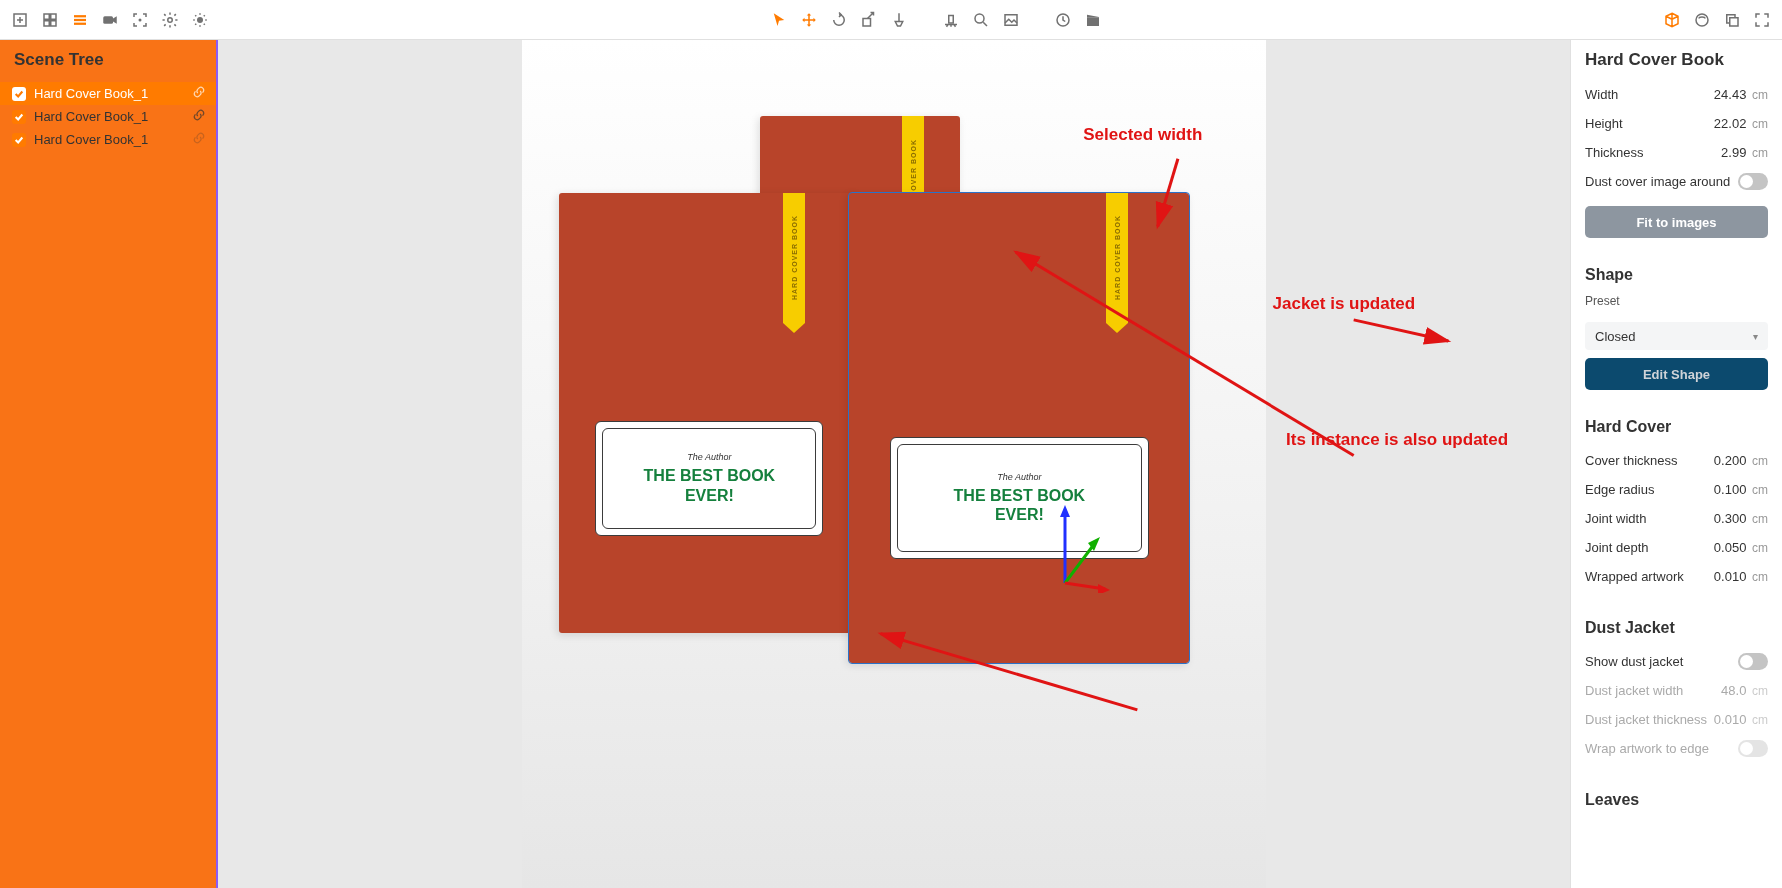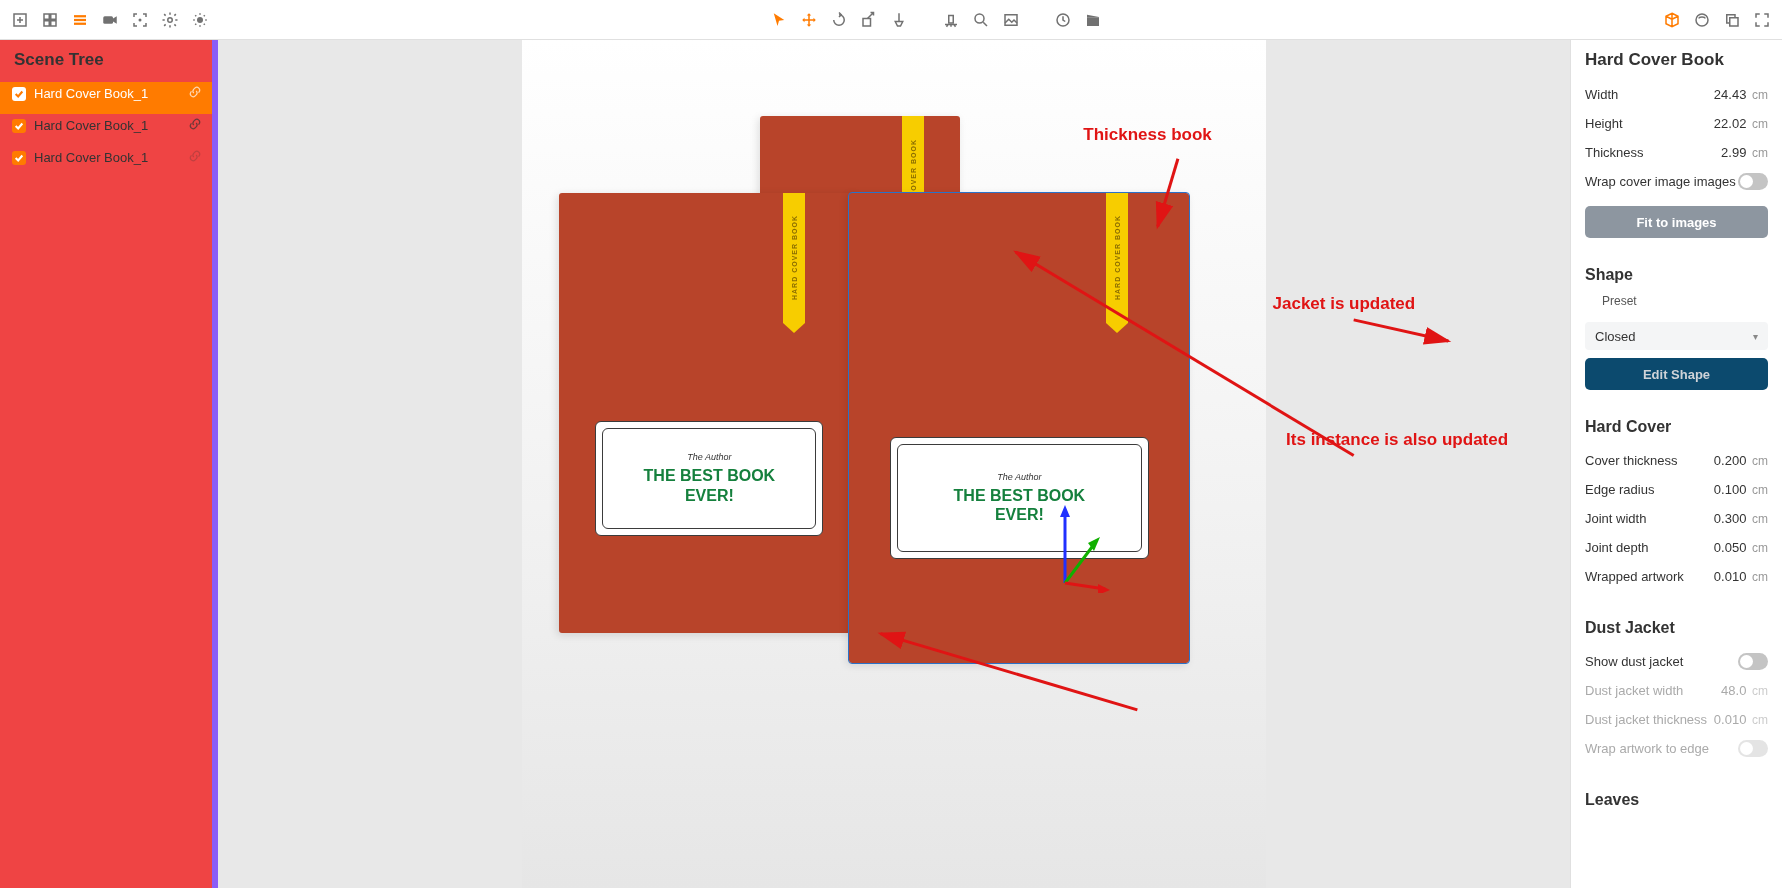--- a/index.html
+++ b/index.html
@@ -5,24 +5,24 @@
 * { margin:0; padding:0; box-sizing:border-box; }
 body { font-family: -apple-system, BlinkMacSystemFont, "Segoe UI", Helvetica, Arial, sans-serif; font-size:13px; color:#333; background:#fff; overflow:hidden; }
 .app { width:1782px; height:888px; display:flex; flex-direction:column; }
 .toolbar { height:40px; border-bottom:1px solid #e0e0e0; display:flex; align-items:center; padding:0 6px; }
 .toolbar .group { display:flex; gap:2px; }
 .toolbar .spacer { flex:1; }
 .tb-btn { width:28px; height:28px; display:flex; align-items:center; justify-content:center; border:none; background:transparent; cursor:pointer; color:#717171; border-radius:3px; }
 .tb-btn.active { color:#ff7b00; }
 .tb-btn svg { width:18px; height:18px; }
 .main { flex:1; display:flex; min-height:0; }
-.left-panel { width:218px; border-right:6px solid #8b5cf6; display:flex; flex-direction:column; background:#ef4444; }
+.left-panel { width:218px; border-right:2px solid #8b5cf6; display:flex; flex-direction:column; background:#f97316; }
 .left-panel h2 { font-size:17px; font-weight:700; padding:10px 14px 8px; }
 .tree { padding:4px 0; }
-.tree-item { display:flex; align-items:center; padding:3px 10px 12px 12px; cursor:pointer; gap:8px; font-size:13px; }
+.tree-item { display:flex; align-items:center; padding:3px 10px 3px 12px; cursor:pointer; gap:8px; font-size:13px; }
 .tree-item.selected { background:#ff7b00; color:#fff; }
 .tree-check { width:14px; height:14px; border-radius:3px; background:#ff7b00; display:flex; align-items:center; justify-content:center; flex-shrink:0; }
 .tree-item.selected .tree-check { background:#fff; }
 .tree-check svg { width:10px; height:10px; }
 .tree-check svg path { stroke:#fff; stroke-width:2.5; fill:none; }
 .tree-item.selected .tree-check svg path { stroke:#ff7b00; }
 .tree-label { flex:1; }
 .tree-link { opacity:0.7; }
 .tree-link svg { width:14px; height:14px; }
 .viewport { flex:1; position:relative; background:#e8e8e8; overflow:hidden; }
@@ -57,21 +57,21 @@
 .prop-val { font-weight:400; color:inherit; }
 .prop-unit { color:#999; font-size:12px; margin-left:2px;margin-top:20px; }
 .prop-row.disabled .prop-unit { color:#ccc; }
 .toggle { width:30px; height:17px; background:#c4c4c4; border-radius:9px; position:relative; cursor:pointer; }
 .toggle::after { content:''; position:absolute; width:13px; height:13px; background:#fff; border-radius:50%; top:2px; left:2px; }
 .toggle.disabled { opacity:0.45; }
 .btn-fit { width:100%; height:32px; background:#8d96a0; color:#fff; border:none; border-radius:5px; font-size:13px; font-weight:600; cursor:pointer; margin-top:10px; }
 .btn-edit { width:100%; height:32px; background:#0c4a6e; color:#cfd3d8; border:none; border-radius:5px; font-size:13px; font-weight:600; cursor:default; margin-top:8px; }
 .select { width:100%; height:28px; background:#f4f5f6; border:none; border-radius:4px; padding:0 10px; font-size:13px; display:flex; align-items:center; justify-content:space-between; cursor:pointer; margin-top:14px; }
 .select .chev { font-size:10px; color:#888; }
-.preset-label { font-size:12px; color:#555; margin-top:6px;margin-left:17px; }
+.preset-label { font-size:12px; color:#555; margin-top:6px; }
 </style>
 </head>
 <body>
 
 <div class="app">
 
   <div class="toolbar">
     <div class="group">
       <button class="tb-btn">
           <svg viewBox="0 0 24 24">
@@ -304,42 +304,42 @@
         <defs>
             <marker id="ah" markerWidth="10" markerHeight="10" refX="8" refY="3" orient="auto">
               <path d="M0,0 L9,3 L0,6 Z" fill="#e01414"></path>
             </marker>
           </defs>
         <line x1="71%" y1="14%" x2="69.5%" y2="22%" stroke="#e01414" stroke-width="3" marker-end="url(#ah)"></line>
         <line x1="84%" y1="33%" x2="91%" y2="35.5%" stroke="#e01414" stroke-width="3" marker-end="url(#ah)"></line>
         <line x1="84%" y1="49%" x2="59%" y2="25%" stroke="#e01414" stroke-width="3" marker-end="url(#ah)"></line>
         <line x1="68%" y1="79%" x2="49%" y2="70%" stroke="#e01414" stroke-width="3" marker-end="url(#ah)"></line>
       </svg>
-      <div class="annot a1">Thickness book</div>
+      <div class="annot a1">Selected width</div>
       <div class="annot a2">Jacket is updated</div>
       <div class="annot a3">Its instance is also updated</div>
     </div>
 
     <div class="right-panel">
       <h2>Hard Cover Book</h2>
 
       <div class="prop-row">
         <span class="prop-label">Width</span>
         <span><span class="prop-val">24.43</span> <span class="prop-unit">cm</span></span>
       </div>
       <div class="prop-row">
         <span class="prop-label">Height</span>
         <span><span class="prop-val">22.02</span> <span class="prop-unit">cm</span></span>
       </div>
       <div class="prop-row">
         <span class="prop-label">Thickness</span>
         <span><span class="prop-val">2.99</span> <span class="prop-unit">cm</span></span>
       </div>
       <div class="prop-row">
-        <span class="prop-label">Wrap cover image images</span>
+        <span class="prop-label">Dust cover image around</span>
         <div class="toggle"></div>
       </div>
       <button class="btn-fit">Fit to images</button>
 
       <h3>Shape</h3>
       <div class="preset-label">Preset</div>
       <div class="select">
         <span>Closed</span>
           <span class="chev">▾</span>
       </div>

